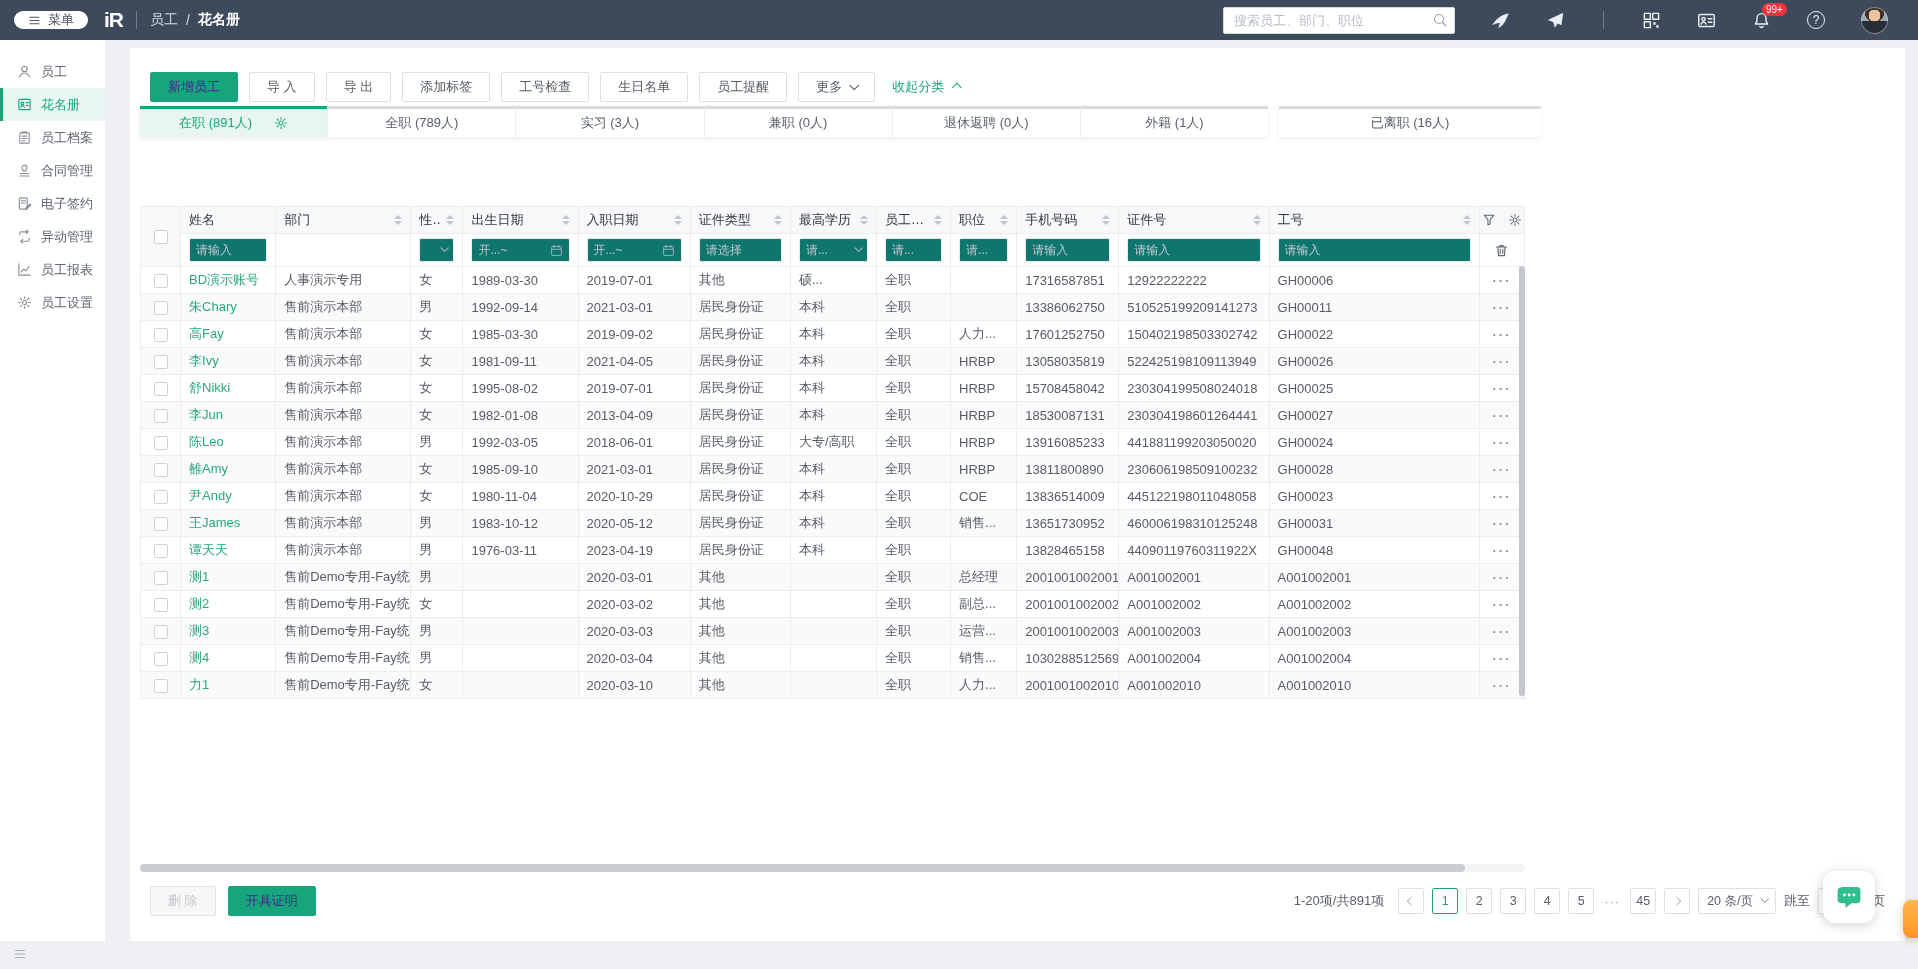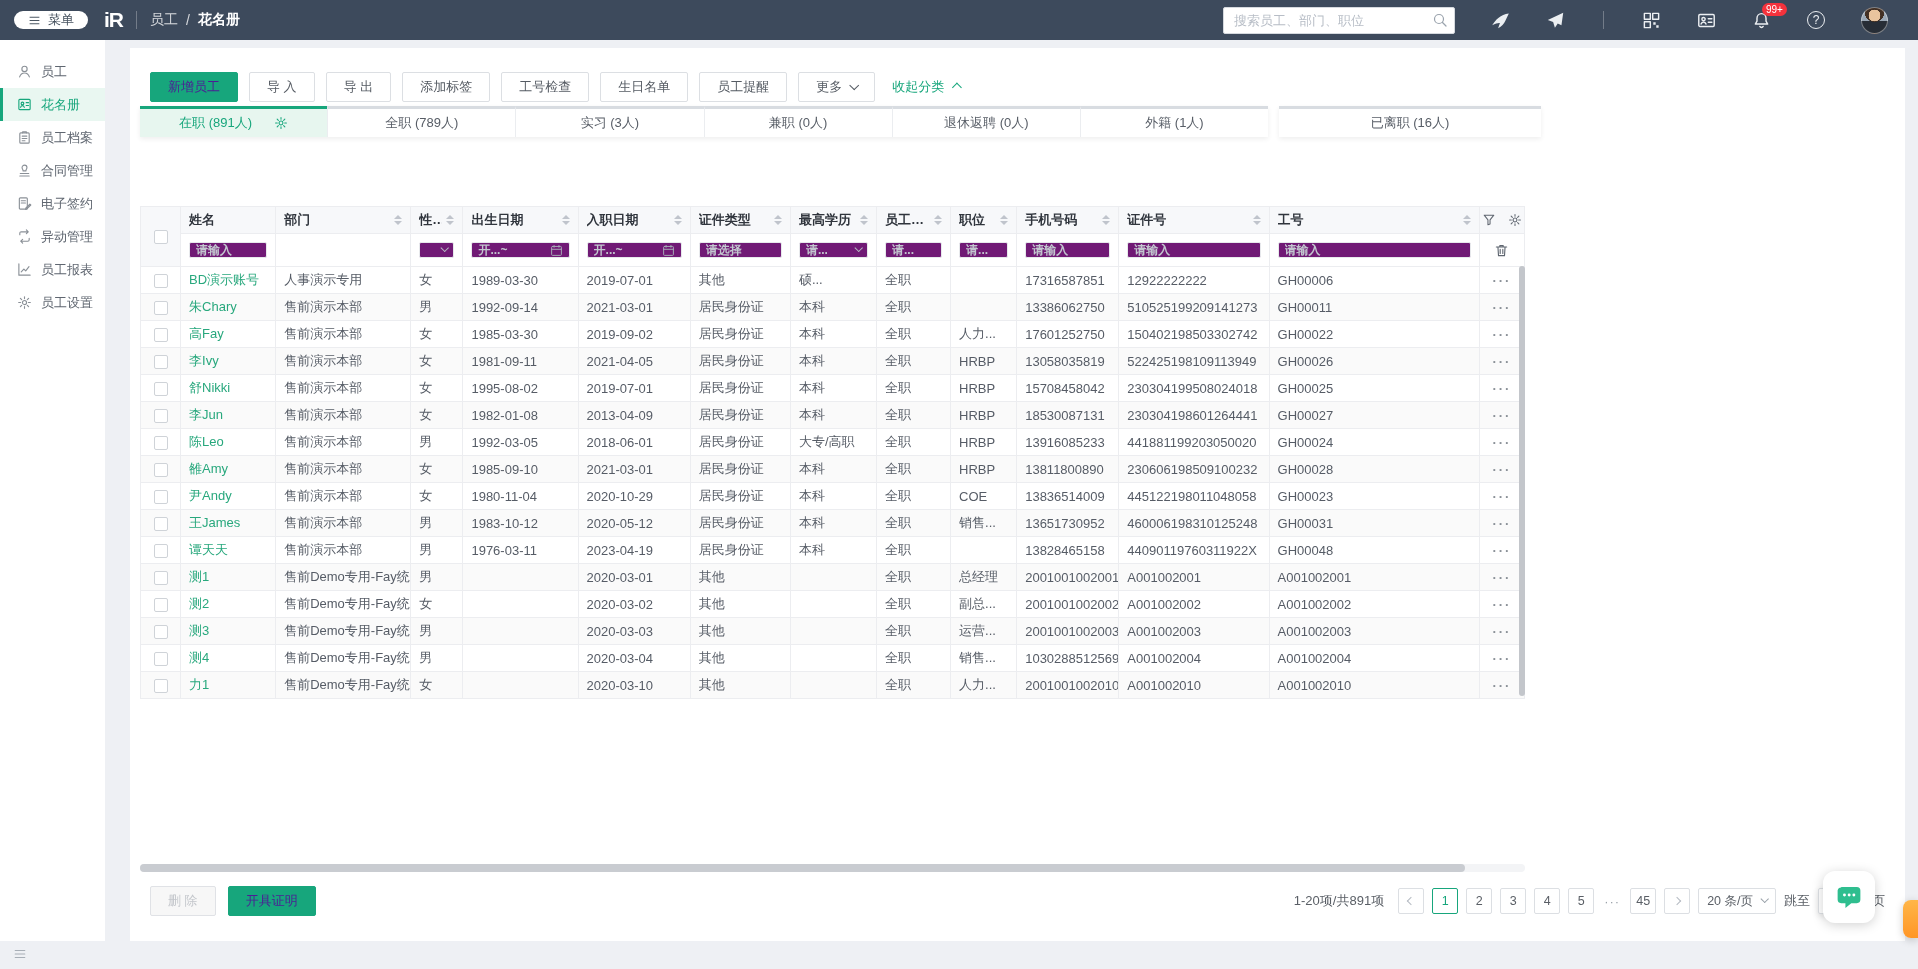--- a/index.html
+++ b/index.html
@@ -62,31 +62,31 @@
   .dept-select .ic{margin-left:auto;color:#5f6670;width:15px;height:15px}
   .warnpill{height:31px;background:#fffbe6;border:1px solid #ffe7a3;border-radius:2px;display:flex;align-items:center;padding:0 12px;font-size:13px;color:#5a5f66;gap:2px}
   .warnico{width:15px;height:15px;border-radius:50%;background:#faad14;color:#fff;font-size:11px;font-weight:bold;display:flex;align-items:center;justify-content:center;margin-right:5px}
   .warnico::after{content:"!"}
   .warn-count{color:#f5222d}
   .warn-link{color:#fa8c16;text-decoration:underline;cursor:pointer}
   
   .tablewrap{position:absolute;top:158px;left:10px}
   table{border-collapse:collapse;table-layout:fixed;width:1385px}
   th,td{border:1px solid #ecedf0;overflow:hidden;white-space:nowrap}
-  thead th{background:#f7f8fa;height:27px;padding:0 8px;font-weight:bold;font-size:13px;color:#30353d;text-align:left}
+  thead th{background:#f7f8fa;height:27px;padding:0 8px;font-weight:normal;font-size:13px;color:#30353d;text-align:left}
   thead tr.frow th{background:#fff;height:33px}
   .hcell{display:flex;align-items:center;gap:4px}
   .hlabel{overflow:hidden;text-overflow:ellipsis}
   .sort{display:inline-flex;flex-direction:column;gap:2px;margin-left:auto;cursor:pointer}
   .sort i{width:0;height:0;border-left:4px solid transparent;border-right:4px solid transparent}
   .sort .up{border-bottom:4px solid #c0c4cc}
   .sort .dn{border-top:4px solid #c0c4cc}
   .checkcol{text-align:center!important}
   .cb{width:14px;height:14px;border:1px solid #cfd3d8;border-radius:2px;background:#fff;display:inline-block;vertical-align:middle;cursor:pointer}
-  .fbox{height:16px;background:#701a75;border:1px solid #e7e9ec;border-radius:2px;display:flex;align-items:center;padding:0 6px;color:#c2c7cf;font-size:12px;gap:4px;cursor:text}
+  .fbox{height:24px;background:#0f766e;border:1px solid #e7e9ec;border-radius:2px;display:flex;align-items:center;padding:0 6px;color:#c2c7cf;font-size:12px;gap:4px;cursor:text}
   .fbox .ph{overflow:hidden;flex:1}
   .fbox .ic{width:13px;height:13px;color:#a6adb6}
   .fbox .chev{width:6px;height:6px;color:#b4bac2;margin-left:auto}
   .opshead{display:flex;align-items:center;justify-content:center;gap:6px;color:#5f6670}
   .opshead .ic{width:14px;height:14px;cursor:pointer}
   .opsdiv{width:1px;height:13px;background:#d8dbdf}
   tbody td{height:27px;padding:0 8px;font-size:13px;color:#565c66}
   tbody tr.alt td{background:#fafafa}
   .namelink{color:#28a87d;cursor:pointer}
   td.ops{text-align:center;cursor:pointer}

